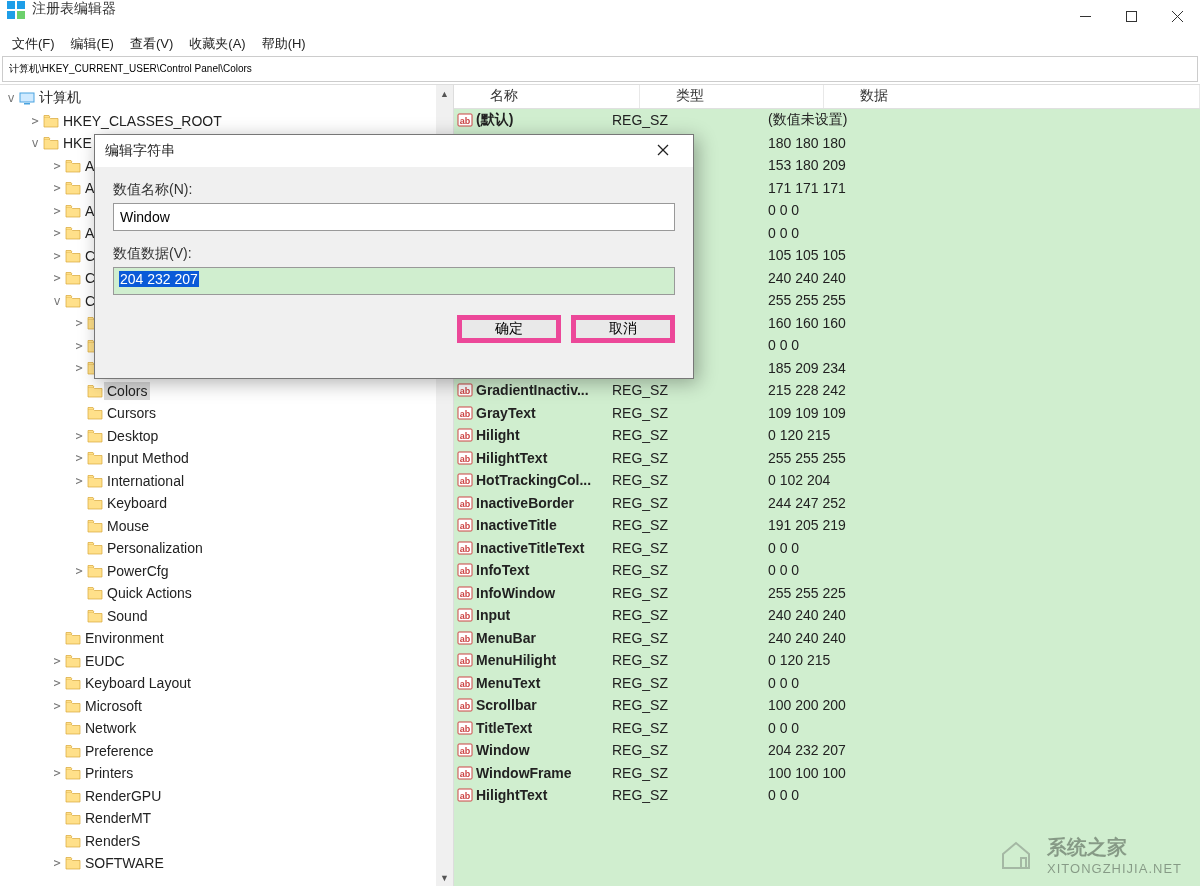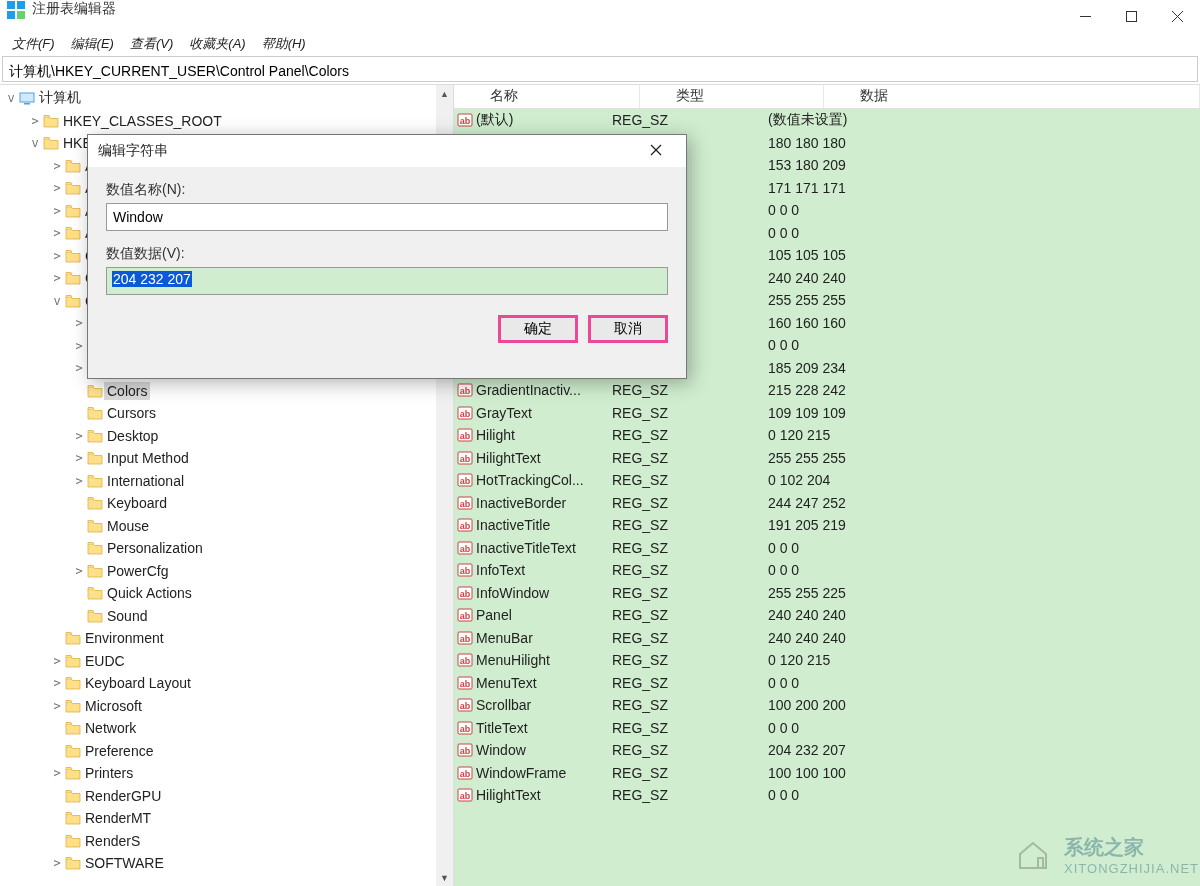--- a/index.html
+++ b/index.html
@@ -7,23 +7,23 @@
 
 .titlebar { height: 32px; display: flex; align-items: flex-start; background: #fff; border-bottom: 0px solid #e0e0e0; }
 .titlebar .app-icon { width: 20px; height: 20px; margin-left: 6px; display: inline-block; }
 .titlebar .app-icon svg { width: 20px; height: 20px; }
 .titlebar .title { margin-left: 6px; font-size: 14px; color: #333; }
 .win-controls { margin-left: auto; display: flex; }
 .win-btn { width: 46px; height: 32px; display: flex; align-items: center; justify-content: center; color: #555; }
 .win-btn svg { width: 11px; height: 11px; stroke: #333; stroke-width: 1; fill: none; }
 
 .menubar { height: 24px; display: flex; align-items: center; padding: 0 4px; font-size: 13px; color: #222; }
-.menubar .menu-item { padding: 2px 8px; font-style: italic; }
-
-.addressbar { height: 26px; border: 1px solid #ccc; margin: 0 2px 2px 2px; display: flex; align-items: flex-end; padding: 0 6px; font-size: 14px; background: #fff; }
+.menubar .menu-item { padding: 2px 8px; }
+
+.addressbar { height: 26px; border: 1px solid #ccc; margin: 0 2px 2px 2px; display: flex; align-items: center; padding: 0 6px; font-size: 10px; background: #fff; }
 
 .main { display: flex; height: calc(886px - 32px - 24px - 28px); border-top: 1px solid #ddd; }
 .tree-pane { width: 454px; border-right: 1px solid #ddd; overflow: hidden; background: #fff; position: relative; }
 .tree-scroll { position: absolute; right: 0; top: 0; width: 17px; height: 100%; background: #f0f0f0; display: flex; flex-direction: column; }
 .tree-scroll .arrow { height: 17px; display:flex; align-items:center; justify-content:center; font-size:9px; color:#555;}
 .tree-scroll .thumb { flex:1; }
 .tree { font-size: 14px; color: #222; padding-top: 2px; }
 .tree-row { display: flex; align-items: center; height: 22.5px; white-space: nowrap; }
 .tree-row .exp { width: 14px; text-align: center; color: #777; font-size: 12px; font-family: monospace; }
 .tree-row .folder-icon, .tree-row .computer-icon, .tree-row .right-chevron { display: inline-flex; width: 18px; justify-content: center; }
@@ -33,37 +33,37 @@
 
 .list-pane { flex: 1; background: #d0eecf; position: relative; }
 .list-header { display: flex; height: 24px; background: #fff; border-bottom: 1px solid #e0e0e0; font-size: 14px; color: #333; }
 .list-header .col { padding: 2px 8px; border-right: 1px solid #e8e8e8; margin-left: 28px; }
 .col-name { width: 158px; }
 .col-type { width: 156px; }
 .col-data { flex: 1; }
 .list-body { }
 .list-row { display: flex; align-items: center; height: 22.5px; font-size: 14px; color: #222; }
 .list-row .icon-cell { width: 22px; display:flex; justify-content:center; }
-.list-row .name-cell { width: 136px; overflow: hidden; text-overflow: ellipsis; white-space: nowrap; }
+.list-row .name-cell { width: 136px; overflow: hidden; text-overflow: ellipsis; white-space: nowrap; font-weight: bold; }
 .list-row .type-cell { width: 156px; }
 .list-row .data-cell { flex: 1; }
 .ab-icon { width:16px; height:16px; }
 
-.dialog { position: absolute; left: 87px; top: 134px; width: 600px; height: 245px; background: #f0f0f0; border: 1px solid #777; box-shadow: 4px 4px 18px rgba(0,0,0,0.3); z-index: 100; }
+.dialog { position: absolute; left: 94px; top: 134px; width: 600px; height: 245px; background: #f0f0f0; border: 1px solid #777; box-shadow: 4px 4px 18px rgba(0,0,0,0.3); z-index: 100; }
 .dialog .dlg-title { height: 32px; background: #fff; display: flex; align-items: center; padding: 0 10px; font-size: 14px; color:#222; }
 .dialog .dlg-close { margin-left: auto; width: 40px; text-align:center; }
 .dialog .dlg-body { padding: 14px 18px 10px 18px; font-size: 14px; color: #333; }
 .dialog .field-label { margin-bottom: 4px; }
 .dialog input[type=text] { width: 100%; height: 28px; border: 1px solid #999; padding: 2px 6px; font-size: 14px; background: #fff; }
 .dialog input.value-input { background: #d0eecf; }
 .dialog .value-sel { background: #0a5ad8; color: #fff; padding: 0 1px; }
 .dialog .btn-row { display: flex; justify-content: flex-end; gap: 10px; padding: 10px 18px 14px 18px; }
-.dialog button { width: 80px; height: 28px; border: 3px solid #ec4899; background: #e9e9e9; font-size: 14px; }
-
-.watermark { position: absolute; right: 1px; bottom: 10px; opacity: 0.35; font-size: 20px; color: #0c4a6e; display:flex; align-items:center; gap:14px; font-weight:bold; z-index:50;}
+.dialog button { width: 104px; height: 28px; border: 5px solid #ec4899; background: #e9e9e9; font-size: 14px; }
+
+.watermark { position: absolute; right: 18px; bottom: 10px; opacity: 0.35; font-size: 20px; color: #000000; display:flex; align-items:center; gap:14px; font-weight:bold; z-index:50;}
 .watermark small { display:block; font-size:13px; font-weight:normal; letter-spacing:1px;}
 </style>
 </head>
 <body>
 
 <div class="titlebar">
   <span class="app-icon">
     <svg viewBox="0 0 20 20">
         <rect x="1" y="1" width="8" height="8" fill="#1e9ee8"></rect>
         <rect x="11" y="1" width="8" height="8" fill="#1e9ee8"></rect>
@@ -748,21 +748,21 @@
           <span class="type-cell">REG_SZ</span>
           <span class="data-cell">255 255 225</span>
         </div>
         <div class="list-row">
           <span class="icon-cell">
             <svg class="ab-icon" viewBox="0 0 16 16">
               <rect x="1" y="2" width="14" height="12" rx="1" fill="#fff" stroke="#c44"></rect>
               <text x="8" y="12" font-size="9" text-anchor="middle" fill="#c44" font-weight="bold">ab</text>
             </svg>
           </span>
-          <span class="name-cell">Panel</span>
+          <span class="name-cell">Input</span>
           <span class="type-cell">REG_SZ</span>
           <span class="data-cell">240 240 240</span>
         </div>
         <div class="list-row">
           <span class="icon-cell">
             <svg class="ab-icon" viewBox="0 0 16 16">
               <rect x="1" y="2" width="14" height="12" rx="1" fill="#fff" stroke="#c44"></rect>
               <text x="8" y="12" font-size="9" text-anchor="middle" fill="#c44" font-weight="bold">ab</text>
             </svg>
           </span>

